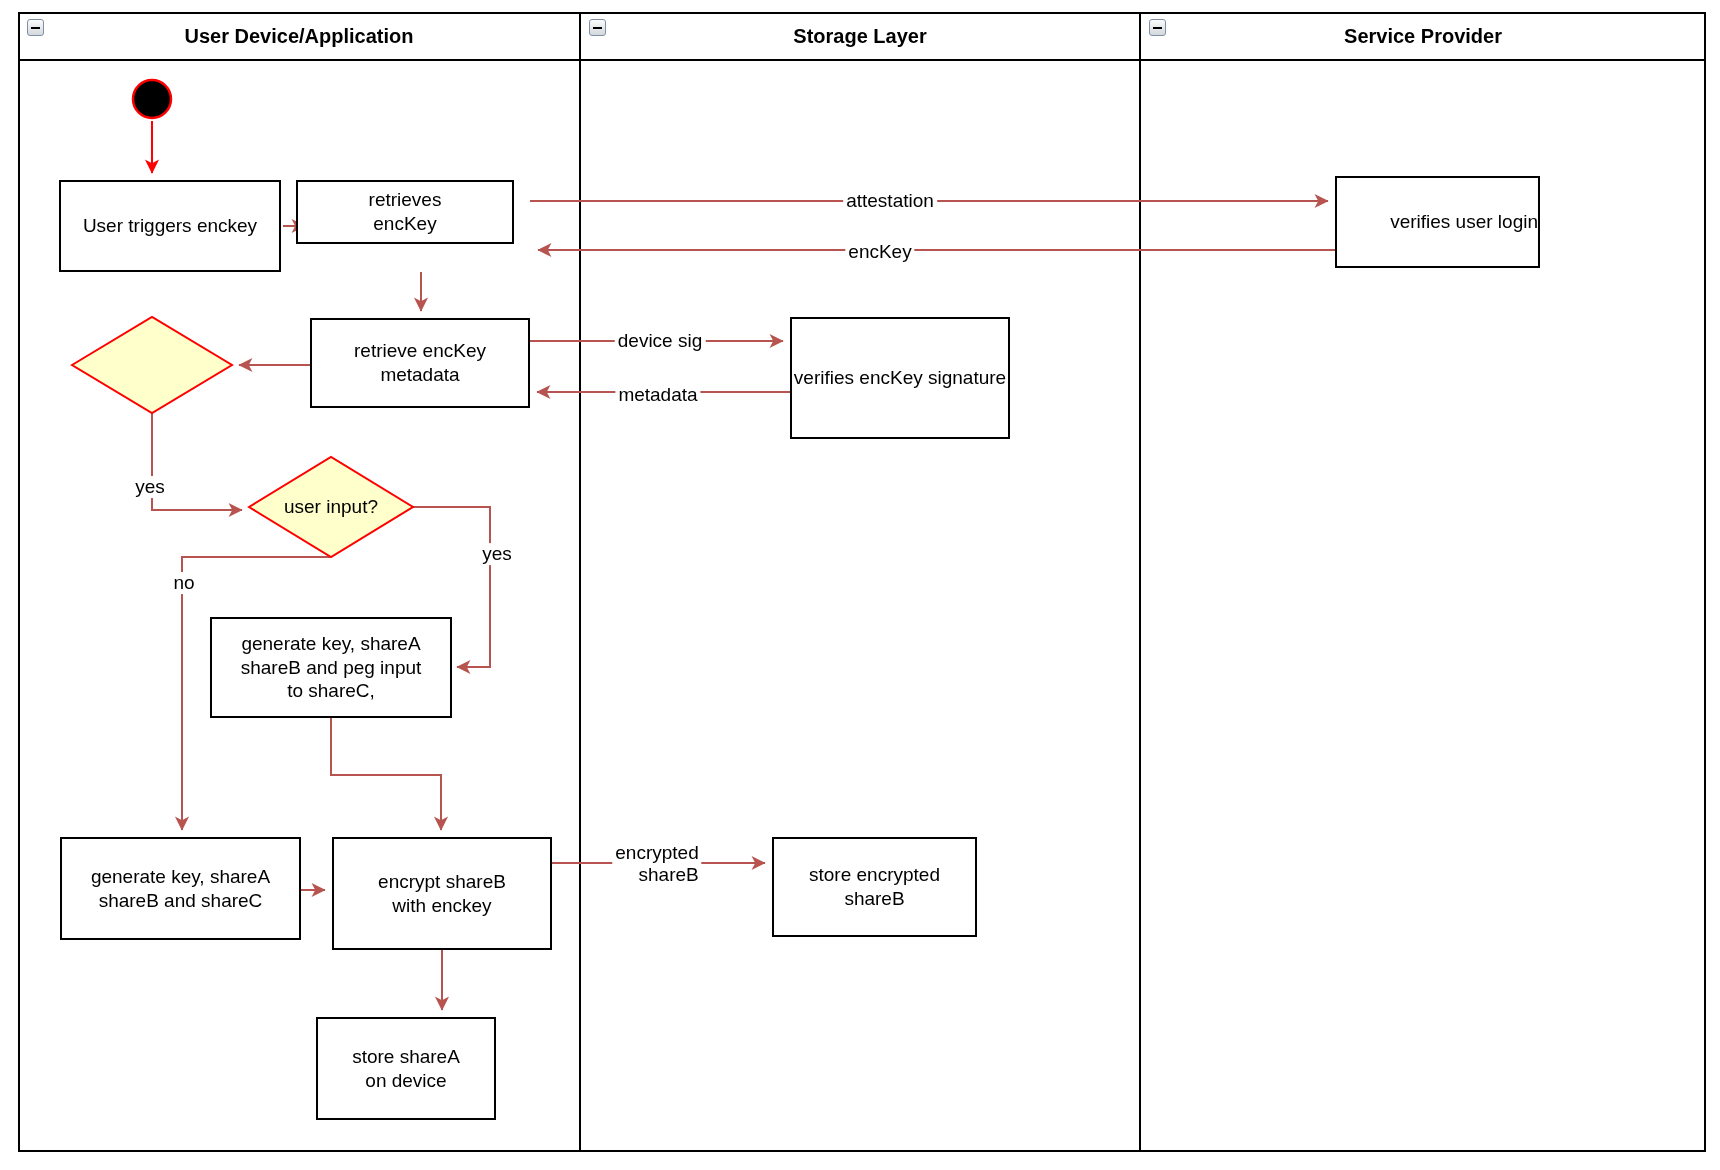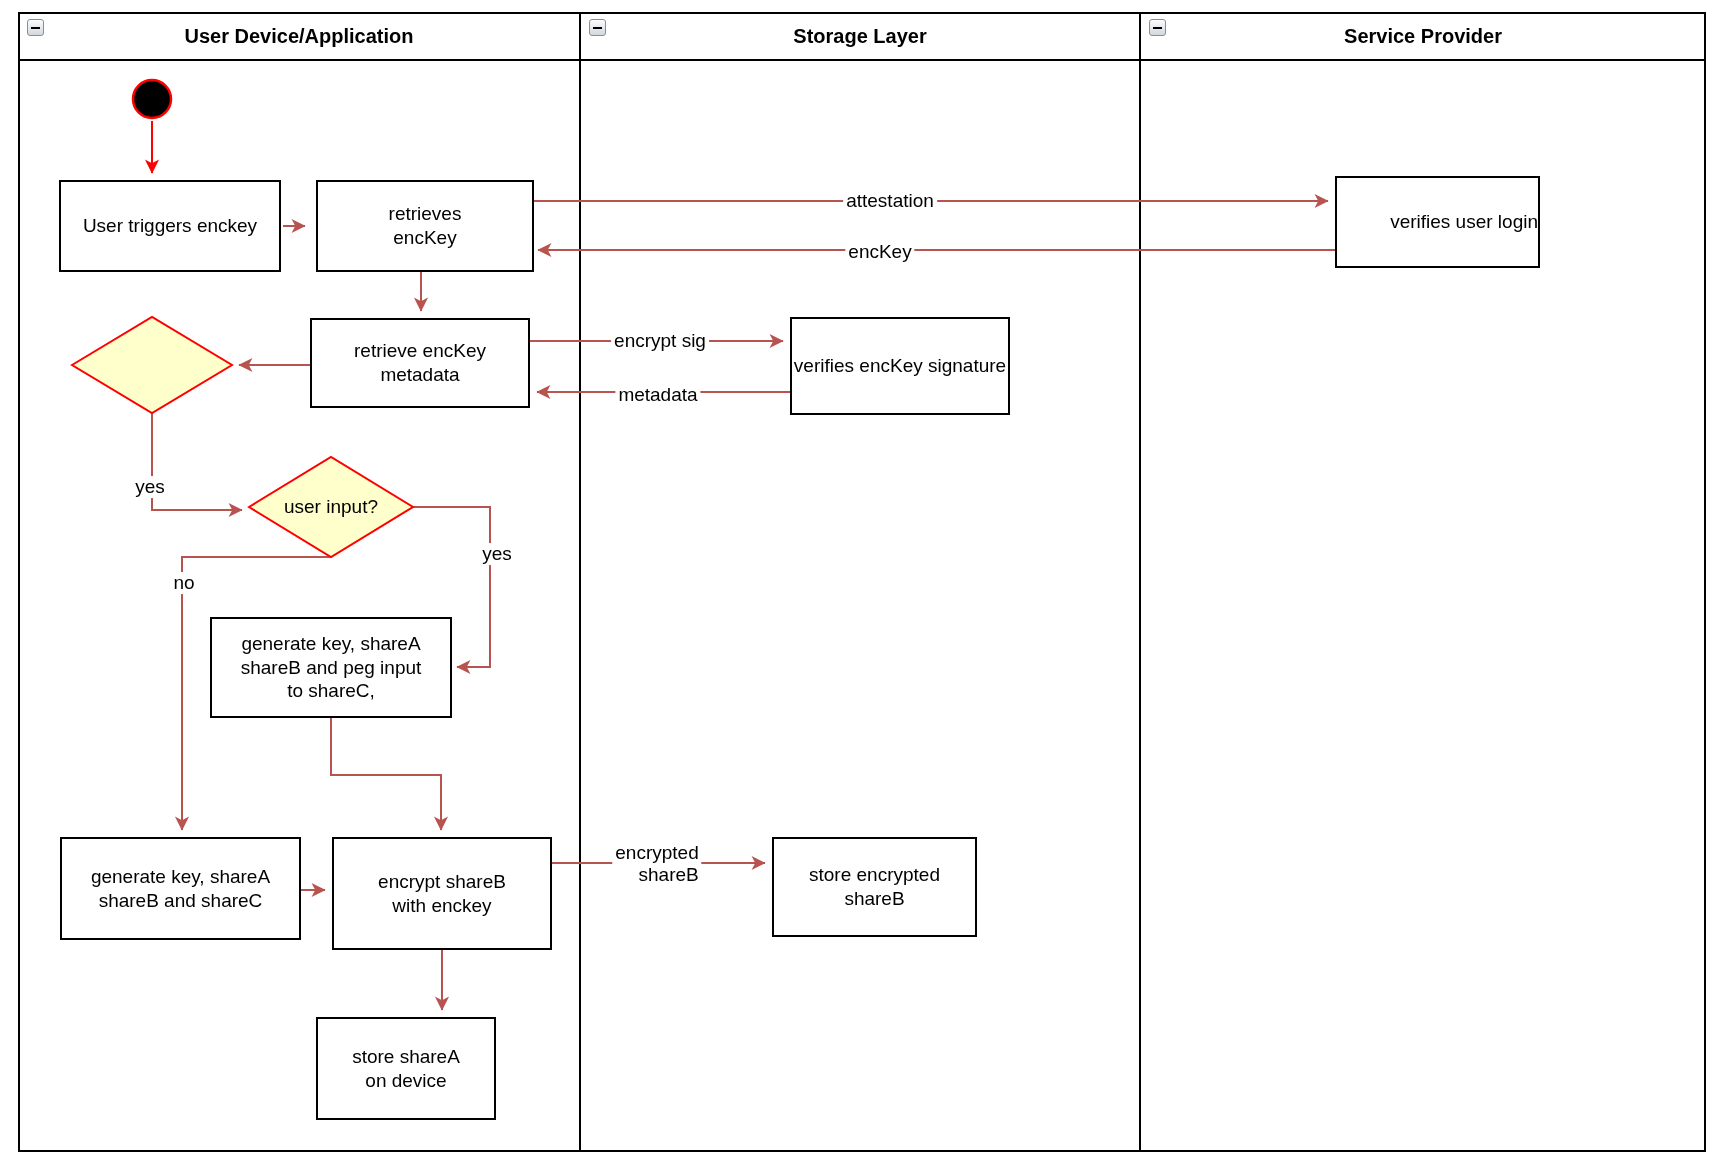--- a/index.html
+++ b/index.html
@@ -96,35 +96,35 @@
     <div class="bar"></div>
   </div>
   <div class="collapse-btn" style="left:1149px;">
     <div class="bar"></div>
   </div>
 
   <div class="node" style="left:59px;top:180px;width:222px;height:92px;">
     <span class="node-label">User triggers enckey</span>
     </div>
 
-  <div class="node" style="left:316px;top:180px;width:218px;height:92px;">
+  <div class="node" style="left:296px;top:180px;width:218px;height:64px;">
     <span class="node-label">retrieves
 encKey</span>
     </div>
 
   <div class="node" style="left:1335px;top:176px;width:205px;height:92px;justify-content:flex-end;">
     <span class="node-label">verifies user login</span>
     </div>
 
   <div class="node" style="left:310px;top:318px;width:220px;height:90px;">
     <span class="node-label">retrieve encKey
 metadata</span>
     </div>
 
-  <div class="node nowrap" style="left:790px;top:317px;width:220px;height:98px;">
+  <div class="node nowrap" style="left:790px;top:317px;width:220px;height:122px;">
     <span class="node-label">verifies encKey signature</span>
     </div>
 
   <div class="node" style="left:210px;top:617px;width:242px;height:101px;">
     <span class="node-label">generate key, shareA
 shareB and peg input
 to shareC,</span>
     </div>
 
   <div class="node" style="left:60px;top:837px;width:241px;height:103px;">
@@ -144,21 +144,21 @@
 
   <div class="node" style="left:316px;top:1017px;width:180px;height:103px;">
     <span class="node-label">store shareA
 on device</span>
     </div>
 
   <div class="dmd-label" style="left:246px;top:489px;width:170px;height:36px;">user input?</div>
 
   <div class="edge-label" style="left:890px;top:201px;">attestation</div>
   <div class="edge-label" style="left:880px;top:252px;">encKey</div>
-  <div class="edge-label" style="left:660px;top:341px;">encrypt sig</div>
+  <div class="edge-label" style="left:660px;top:341px;">device sig</div>
   <div class="edge-label" style="left:658px;top:395px;">metadata</div>
   <div class="edge-label" style="left:657px;top:864px;">encrypted
 shareB</div>
   <div class="edge-label" style="left:150px;top:487px;">yes</div>
   <div class="edge-label" style="left:497px;top:554px;">yes</div>
   <div class="edge-label" style="left:184px;top:583px;">no</div>
 
 </div>
 
 </body></html>

